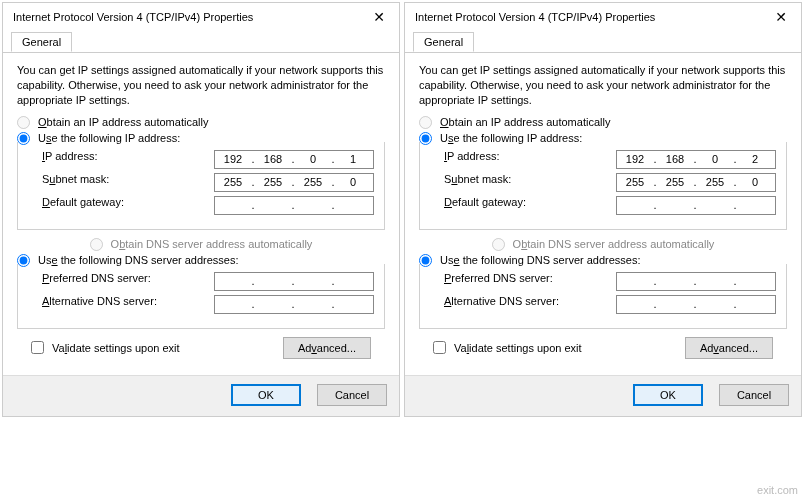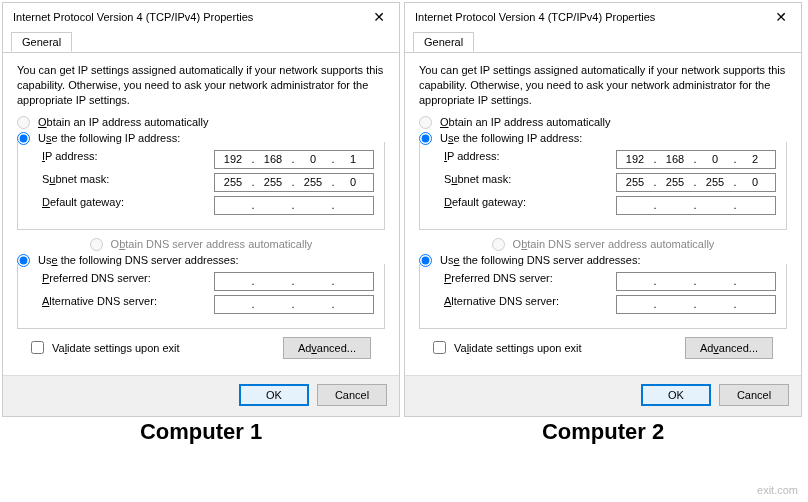--- a/index.html
+++ b/index.html
@@ -108,21 +108,21 @@
     padding: 4px 14px;
     font-size: 11px;
     min-width: 70px;
     text-align: center;
     cursor: default;
   }
   .btn.primary { border: 2px solid #0078d7; background: #e5f1fb; padding: 3px 13px; }
   .buttons-bar {
     display: flex;
     justify-content: flex-end;
-    gap: 8px;
+    gap: 16px;
     padding: 8px 12px 10px 12px;
     background: #f0f0f0;
     border-top: 1px solid #ddd;
   }
   .caption {
     text-align: center;
     font-weight: 700;
     font-size: 22px;
     font-family: Arial, sans-serif;
     margin-top: 2px;
@@ -240,21 +240,20 @@
               <span>Va<span class="u">l</span>idate settings upon exit</span>
         </label>
         <span class="btn">Ad<span class="u">v</span>anced...</span>
       </div>
     </div>
     <div class="buttons-bar">
       <span class="btn primary">OK</span>
       <span class="btn">Cancel</span>
     </div>
   </div>
-  <div class="caption">Computer 1</div>
   </div>
   <div>
   <div class="dialog">
     <div class="titlebar">
       <span class="title">Internet Protocol Version 4 (TCP/IPv4) Properties</span>
       <span class="close-x">✕</span>
     </div>
     <div class="tabstrip">
       <span class="tab">General</span>
     </div>
@@ -349,16 +348,15 @@
               <span>Va<span class="u">l</span>idate settings upon exit</span>
         </label>
         <span class="btn">Ad<span class="u">v</span>anced...</span>
       </div>
     </div>
     <div class="buttons-bar">
       <span class="btn primary">OK</span>
       <span class="btn">Cancel</span>
     </div>
   </div>
-  <div class="caption">Computer 2</div>
   </div>
   </div>
 <div class="watermark">exit.com</div>
 
 </body></html>

